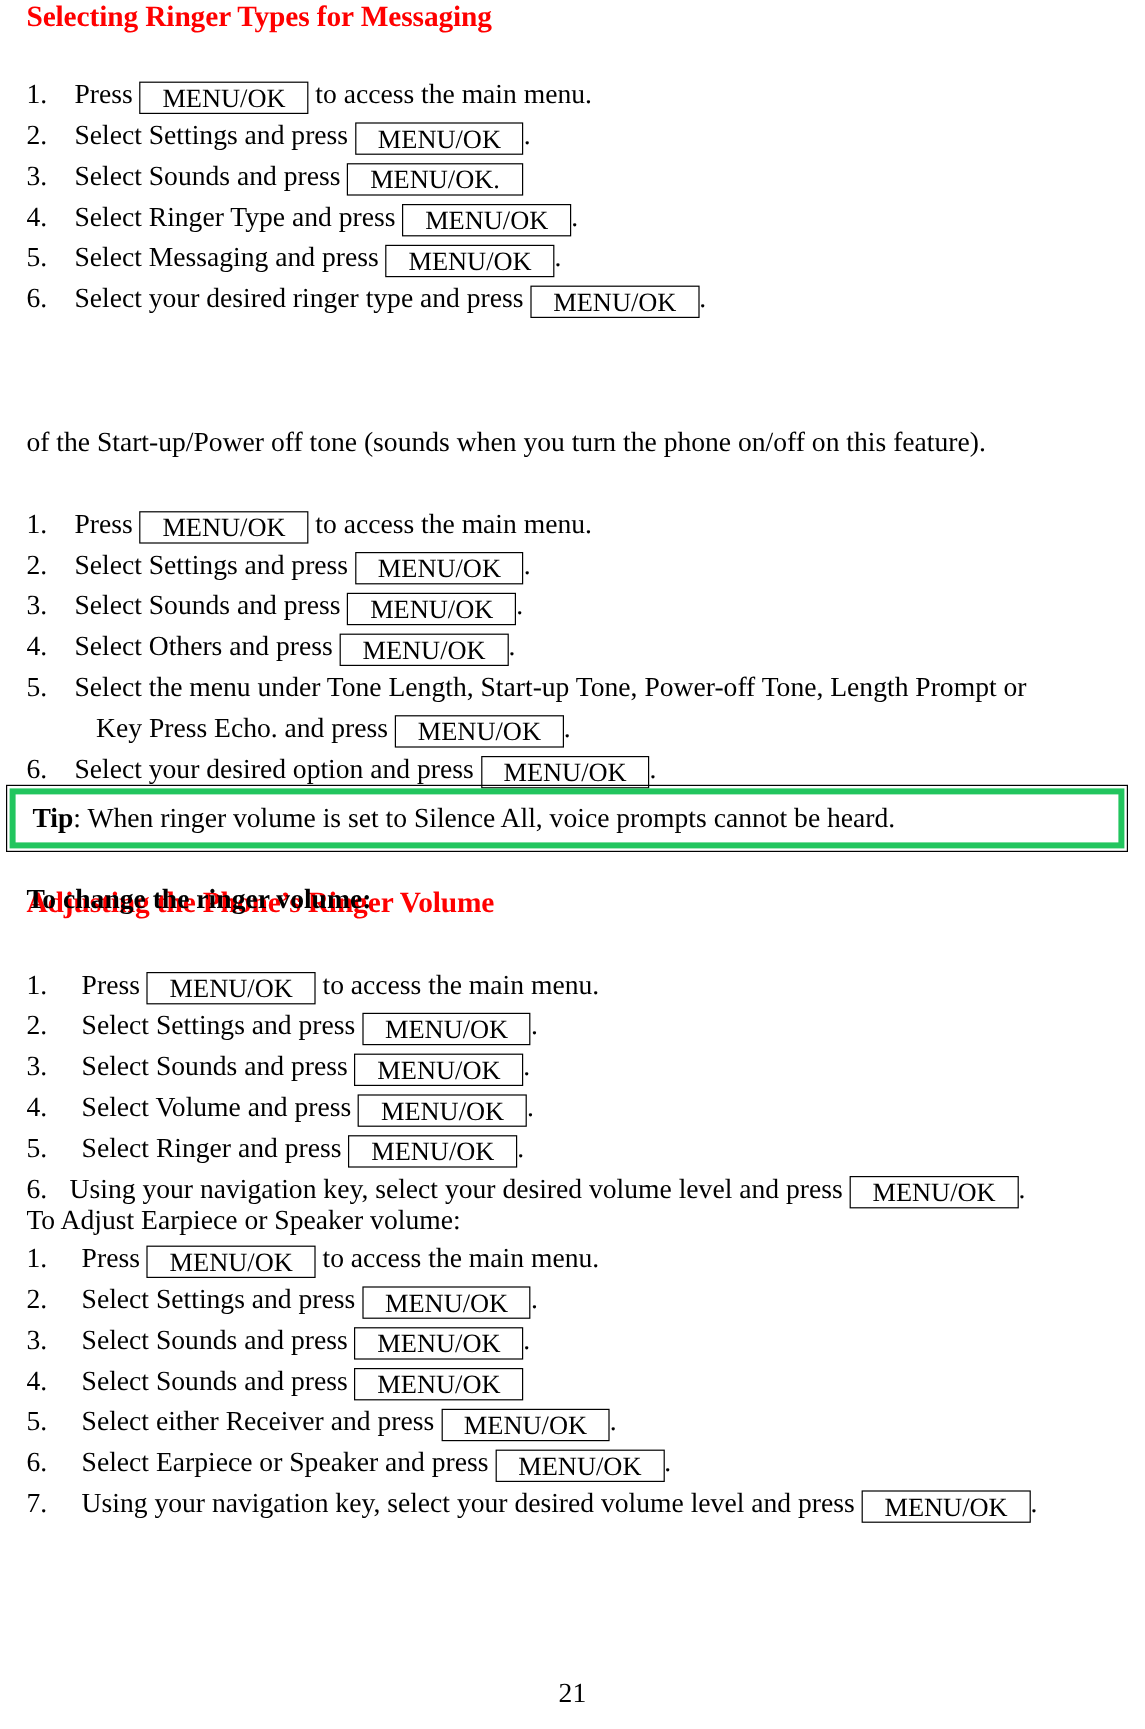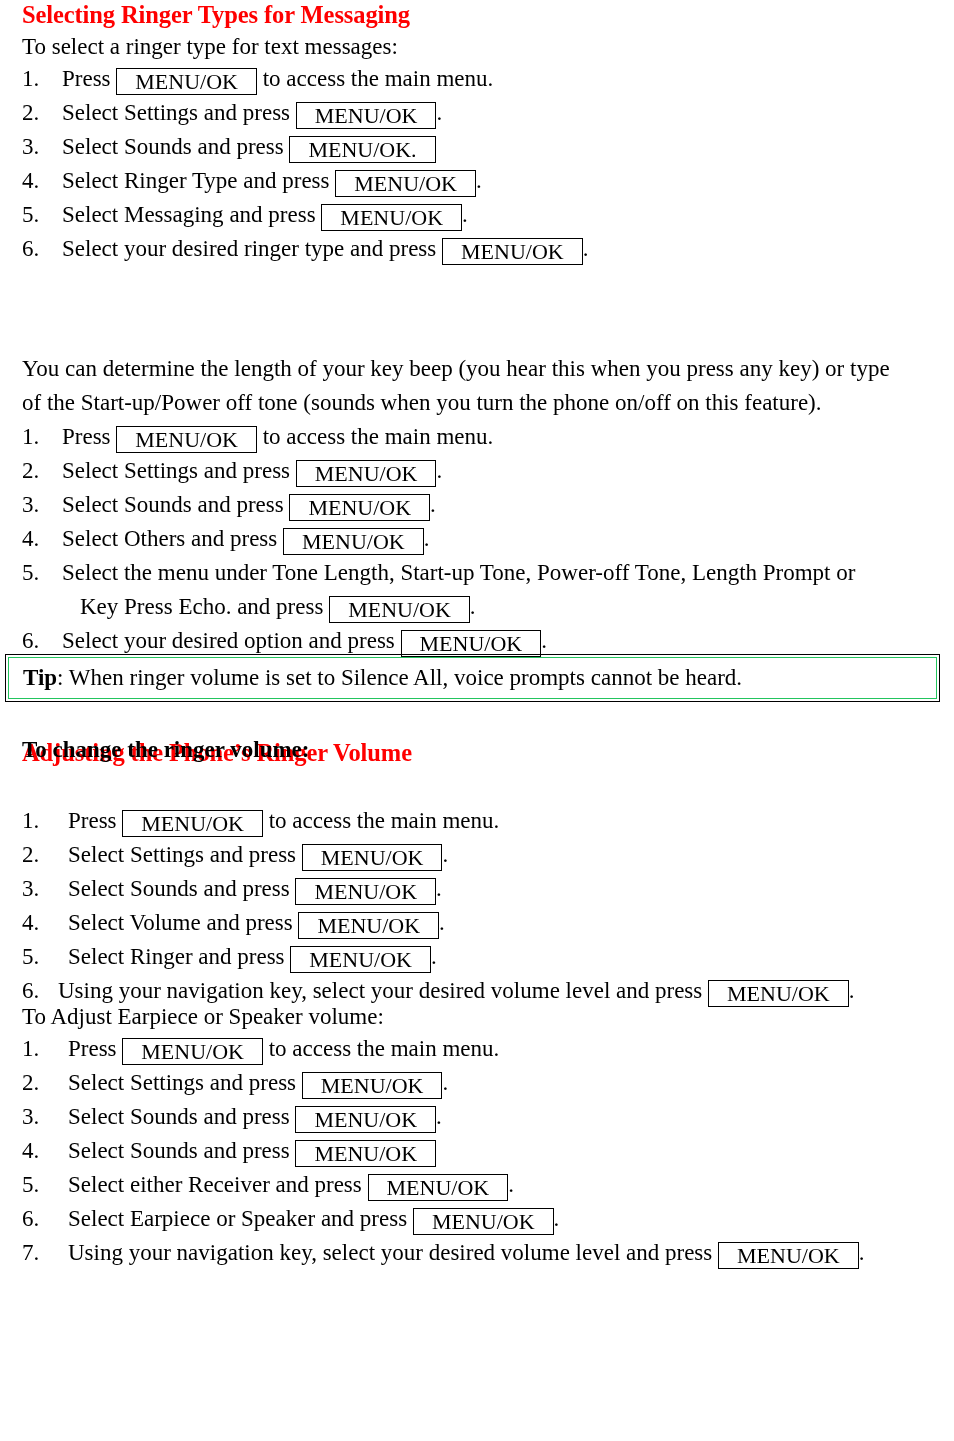--- a/index.html
+++ b/index.html
@@ -87,21 +87,21 @@
     font-size: 22px;
   }
 
   
   b, .term {
     font-weight: normal;
   }
 
   
   .tip-box {
-    border: 1px solid #22c55e;
+    border: 5px solid #22c55e;
     outline: 1px solid #000000;
     outline-offset: 2px;
     box-sizing: border-box;
     font-size: 23px;
     line-height: 34px;
   }
   .tip-box .tip-inner {
     padding: 3px 12px 3px 14px;
   }
   .tip-box.justified .tip-inner {
@@ -129,23 +129,20 @@
 </style>
 </head>
 <body>
 
 <div class="page">
 
   <div class="abs" style="left:22px; top:0px; width:920px;">
     <div class="section-heading">Selecting Ringer Types for Messaging</div>
   </div>
 
-  <div class="abs" style="left:22px; top:30px; width:920px;">
-    <div class="body-line">To select a ringer type for text messages:</div>
-  </div>
 
   <ol class="steps abs" style="left:0px; top:62px; width:940px;">
     <li>
       <span class="num">1.</span><span>Press </span><span class="keybox">MENU/OK</span><span> to access the main menu.</span>
     </li>
     <li>
       <span class="num">2.</span><span>Select </span><b>Settings</b><span> and press </span><span class="keybox">MENU/OK</span><span>.</span>
     </li>
     <li>
       <span class="num">3.</span><span>Select </span><b>Sounds</b><span> and press </span><span class="keybox">MENU/OK.</span><span></span>
@@ -156,21 +153,20 @@
     <li>
       <span class="num">5.</span><span>Select </span><b>Messaging</b><span> and press </span><span class="keybox">MENU/OK</span><span>.</span>
     </li>
     <li>
       <span class="num">6.</span><span>Select your desired ringer type and press </span><span class="keybox">MENU/OK</span><span>.</span>
     </li>
   </ol>
 
 
   <div class="abs" style="left:22px; top:352px; width:920px;">
-    <div class="body-line">You can determine the length of your key beep (you hear this when you press any key) or type</div>
     <div class="body-line">of the Start-up/Power off tone (sounds when you turn the phone on/off on this feature).</div>
   </div>
 
   <ol class="steps abs" style="left:0px; top:420px; width:940px;">
     <li>
       <span class="num">1.</span><span>Press </span><span class="keybox">MENU/OK</span><span> to access the main menu.</span>
     </li>
     <li>
       <span class="num">2.</span><span>Select </span><b>Settings</b><span> and press </span><span class="keybox">MENU/OK</span><span>.</span>
     </li>
@@ -243,14 +239,15 @@
     </li>
     <li>
       <span class="num">6.</span><span>Select </span><b>Earpiece</b><span> or </span><b>Speaker</b><span> and press </span><span class="keybox">MENU/OK</span><span>.</span>
     </li>
     <li>
       <span class="num">7.</span><span>Using your navigation key, select your desired volume level and press </span><span class="keybox">MENU/OK</span><span>.</span>
     </li>
   </ol>
 
 
+  <div class="page-number" style="top:1397px;">21</div>
 
 </div>
 
 </body></html>

